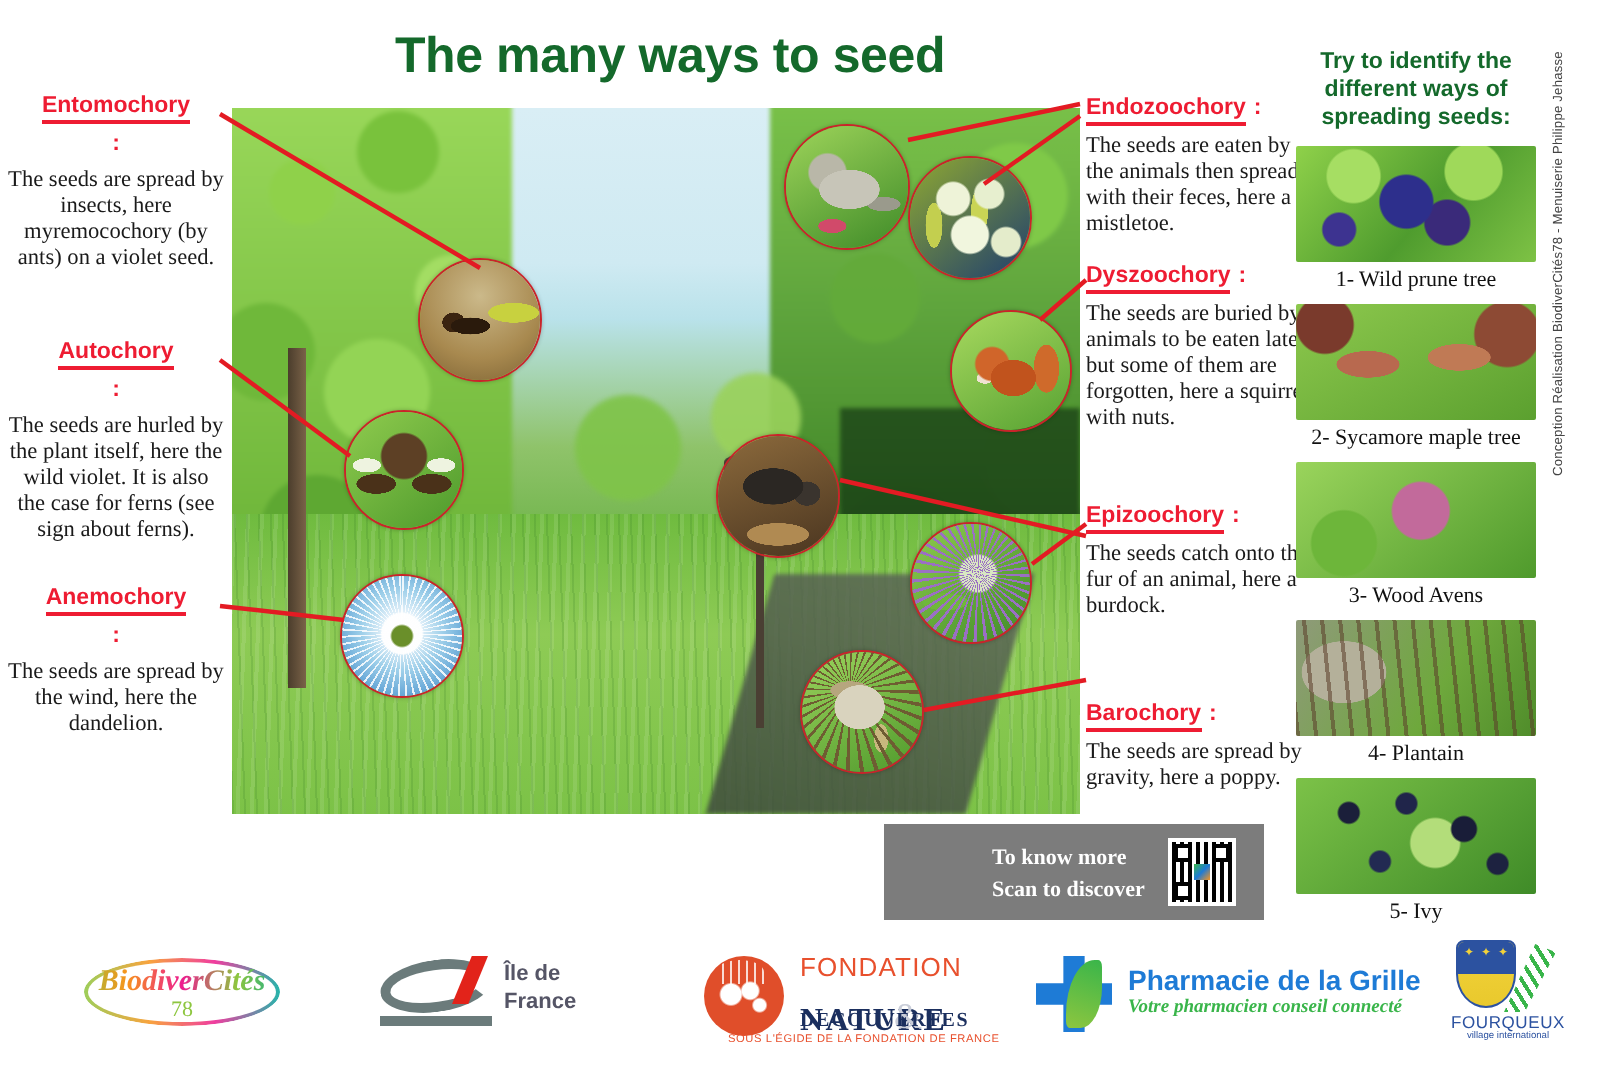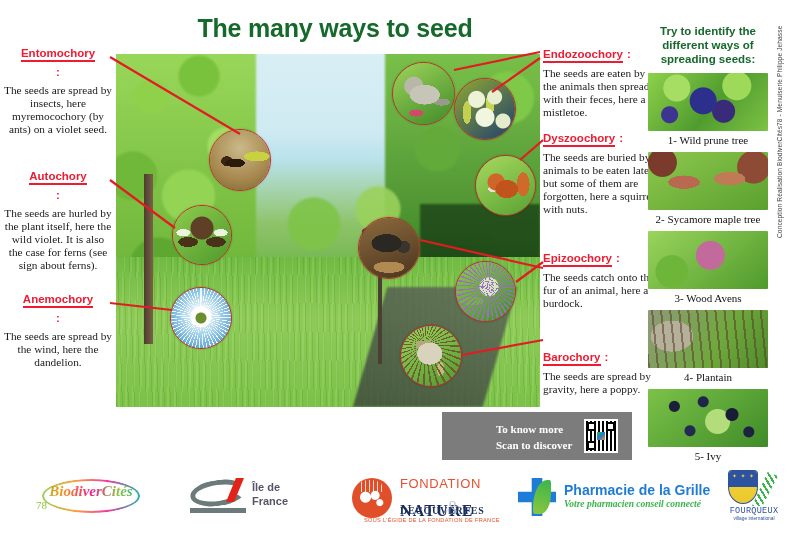--- a/index.html
+++ b/index.html
@@ -222,21 +222,21 @@
 
   .logo-bdc { left: 36px; top: 9px; width: 110px; height: 44px; }
   .bdc-word {
     position: absolute; left: 0; top: 8px; width: 110px; text-align: center;
     font-family: "Liberation Serif", serif; font-style: italic; font-weight: bold;
     font-size: 15px;
     background: linear-gradient(90deg,#8dc63f,#f7941d,#ed1c8f,#8dc63f,#00a99d);
     -webkit-background-clip: text; background-clip: text; color: transparent;
   }
   .bdc-78 {
-    position: absolute; left: 0; top: 24px; width: 110px; 
+    position: absolute; left: 0; top: 24px; width: 110px; text-align: center;
     font-family: "Liberation Serif", serif; font-weight: normal; font-size: 11px; color: #8dc63f;
   }
   .bdc-swoosh {
     position: absolute; left: 6px; top: 4px; width: 98px; height: 34px;
     border: 2px solid transparent; border-radius: 50%;
     background: linear-gradient(90deg,#8dc63f,#f7941d,#ed1c8f,#00a99d) border-box;
     -webkit-mask: linear-gradient(#000 0 0) padding-box, linear-gradient(#000 0 0);
     -webkit-mask-composite: xor; mask-composite: exclude;
     opacity: .85;
   }
@@ -338,21 +338,21 @@
     font-size:6px; color:#f2d23a; letter-spacing:1px;
   }
   .fq-frond {
     position: absolute; left: 30px; top: 2px; width: 26px; height: 34px;
     background:
       repeating-linear-gradient(58deg, #39b54a 0 2px, transparent 2px 5px);
     clip-path: polygon(0 100%, 60% 0, 100% 12%, 40% 100%);
   }
   .fq-1 {
     position: absolute; left: 2px; top: 36px; width: 60px; text-align:center;
-    font-family: Liberation Mono, monospace; font-size: 8.5px;
+    font-family: Liberation Sans, sans-serif; font-size: 8.5px;
     color: #2c52a0; letter-spacing: .3px;
   }
   .fq-2 {
     position: absolute; left: 2px; top: 46px; width: 60px; text-align:center;
     font-family: "Liberation Sans", sans-serif; font-size: 4.8px;
     color: #2c52a0;
   }
 </style>
 </head>
 <body>

